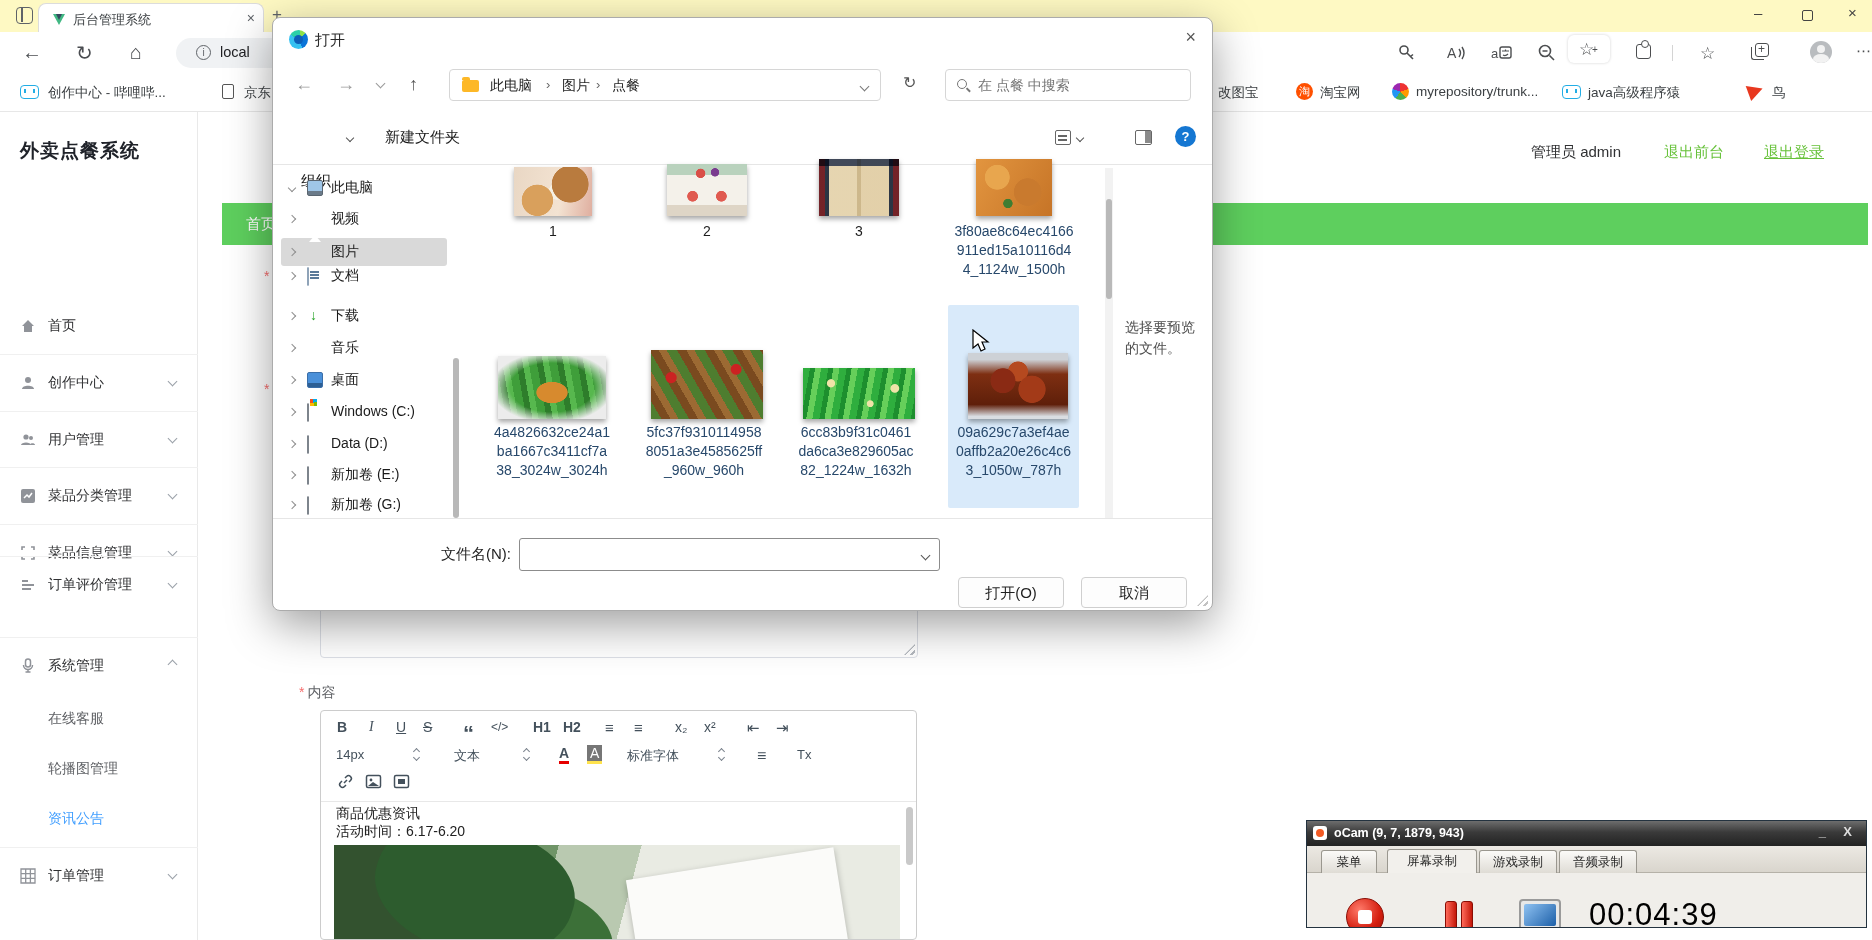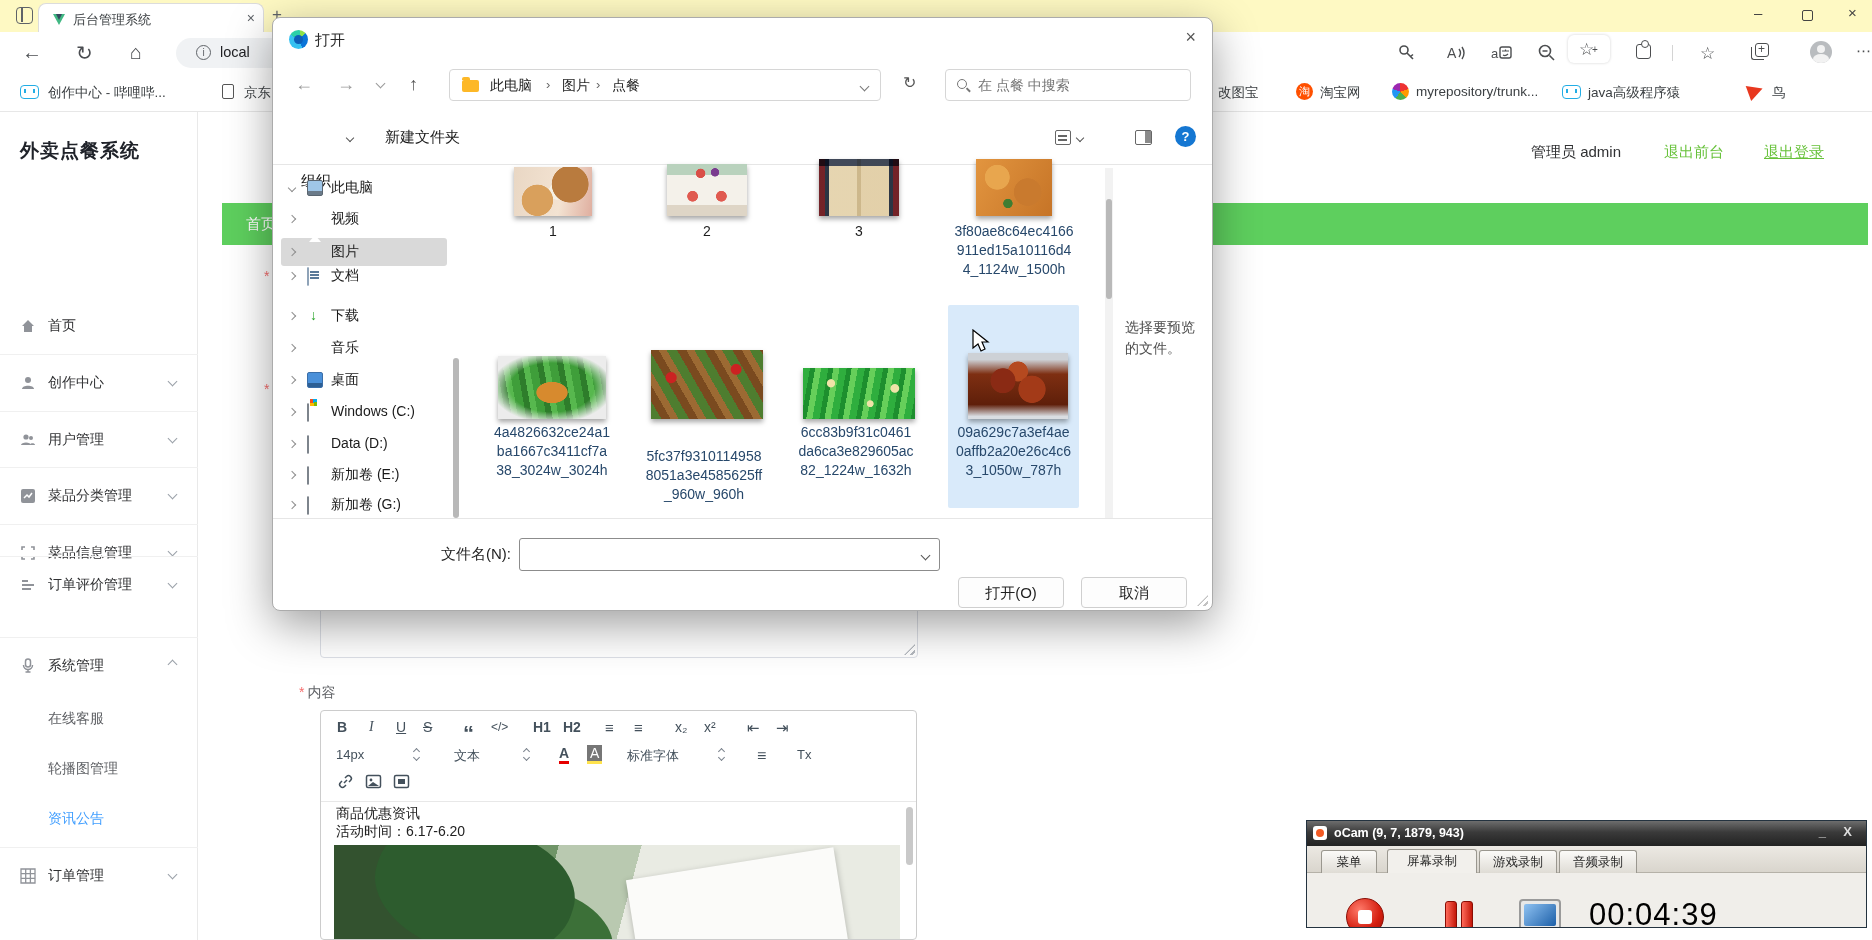--- a/index.html
+++ b/index.html
@@ -617,21 +617,21 @@
     <div>
       <div class="thumb t4" style="left:703px;top:141px;width:76px;height:57px;"></div>
       <div class="fitem-label hexname" style="left:680px;top:204px;width:122px;">3f80ae8c64ec4166911ed15a10116d44_1124w_1500h</div>
     </div>
     <div>
       <div class="thumb t5" style="left:225px;top:338px;width:108px;height:63px;"></div>
       <div class="fitem-label hexname" style="left:220px;top:405px;width:118px;">4a4826632ce24a1ba1667c3411cf7a38_3024w_3024h</div>
     </div>
     <div>
       <div class="thumb t6" style="left:378px;top:332px;width:112px;height:69px;"></div>
-      <div class="fitem-label hexname" style="left:372px;top:405px;width:118px;margin-top:24px;">5fc37f93101149588051a3e4585625ff_960w_960h</div>
+      <div class="fitem-label hexname" style="left:372px;top:405px;width:118px;">5fc37f93101149588051a3e4585625ff_960w_960h</div>
     </div>
     <div>
       <div class="thumb t7" style="left:530px;top:350px;width:112px;height:51px;"></div>
       <div class="fitem-label hexname" style="left:524px;top:405px;width:118px;">6cc83b9f31c0461da6ca3e829605ac82_1224w_1632h</div>
     </div>
     <div>
       <div class="thumb t8" style="left:695px;top:335px;width:100px;height:66px;"></div>
       <div class="fitem-label hexname" style="left:681px;top:405px;width:119px;">09a629c7a3ef4ae0affb2a20e26c4c63_1050w_787h</div>
     </div>
 

